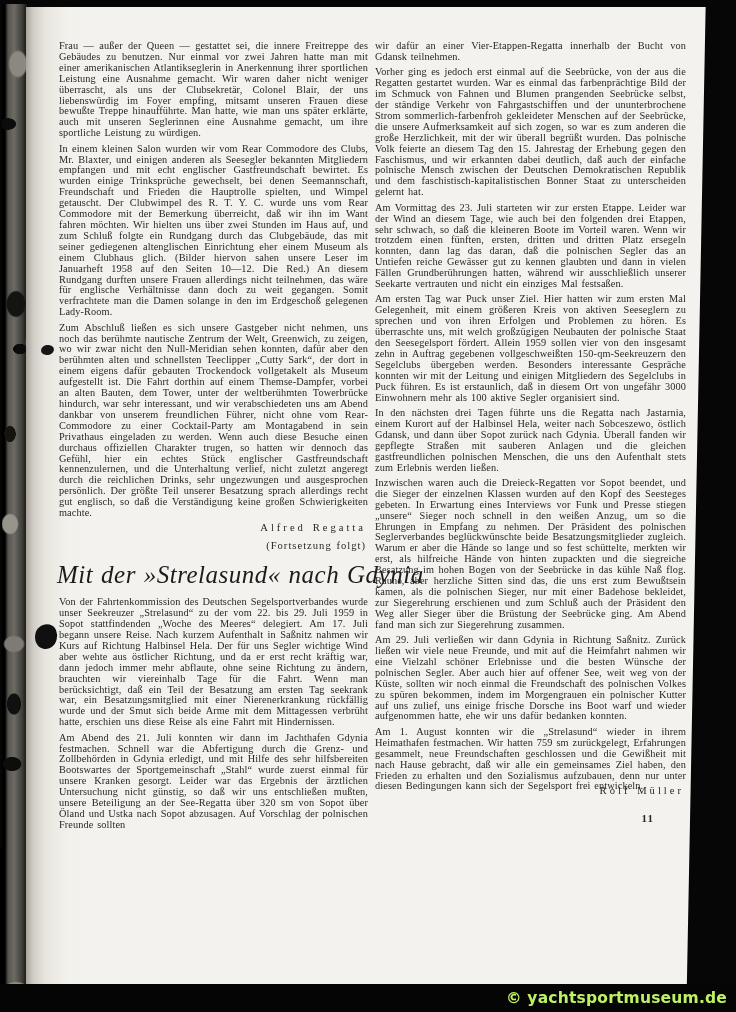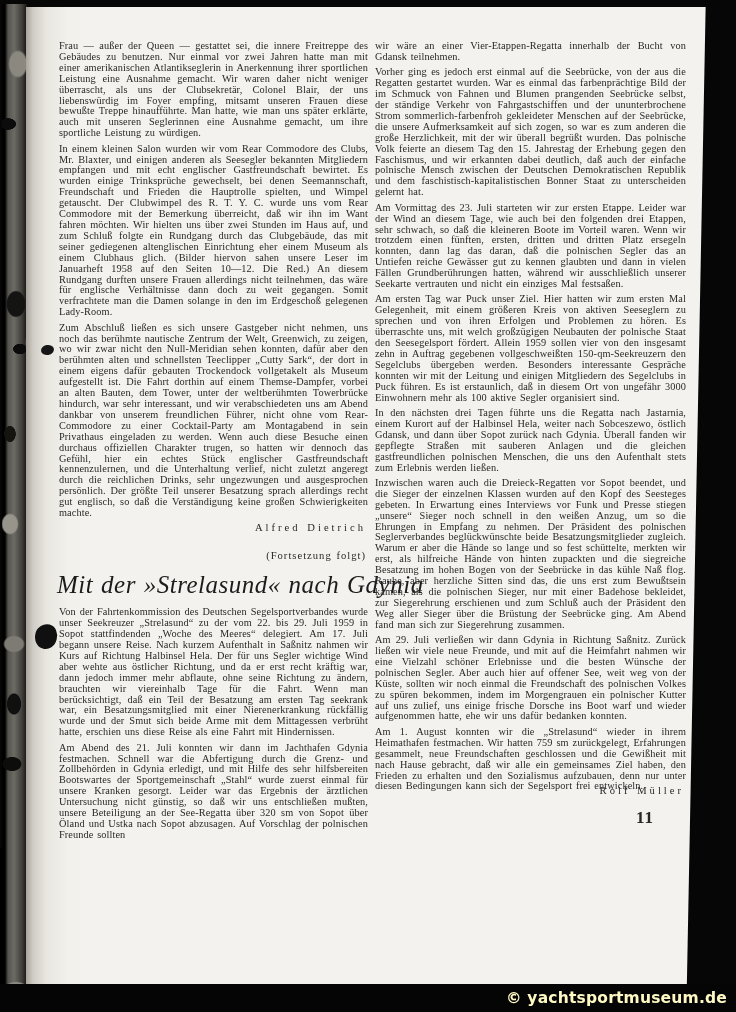--- a/index.html
+++ b/index.html
@@ -48,21 +48,21 @@
     position:absolute;top:34px;width:309px;
     font-size:10.3px;line-height:10.9px;text-align:justify;
     word-spacing:1.1px;letter-spacing:0.1px;color:#282828;
   }
   .col-left{left:33px;}
   .col-right{left:349px;width:311px;}
   .col p{margin:0 0 4.5px 0;}
 
   .byline{ text-align:right;margin:1px 2px 0 0;font-size:10.6px; }
   .byline .name{letter-spacing:3px;}
-  .byline .note{display:block;letter-spacing:1px;margin-top:17px;}
+  .byline .note{display:block;letter-spacing:1px;margin-top:7px;}
 
   .article-heading{
     font-style:italic;font-weight:500;font-size:25px;line-height:28px;
     letter-spacing:0.5px;text-align:left;margin:9px 0 8px -2px;color:#1c1c1c;
     white-space:nowrap;
   }
 
   .ink-blot{
     position:absolute;left:9px;top:617px;width:22px;height:25px;background:#101010;
     border-radius:54% 46% 50% 50%/48% 52% 46% 54%;transform:rotate(14deg);
@@ -70,31 +70,31 @@
   .ink-dot{
     position:absolute;left:15px;top:338px;width:13px;height:10px;background:#161616;
     border-radius:50%;transform:rotate(-10deg);
   }
 
   .byline-inline{
     text-align:right;margin:-11px 2px 12px 0;font-size:10.6px;letter-spacing:3px;
   }
   .page-number{
     text-align:right;padding-right:32px;margin-top:16px;
-    font-size:17px;font-weight:bold;letter-spacing:1px;
+    font-size:11px;font-weight:bold;letter-spacing:1px;
   }
 
   
   .bottom-bar{
     position:absolute;left:0;top:984px;width:736px;height:28px;background:#050505;
     display:flex;align-items:center;justify-content:flex-end;
   }
   .watermark{
     font-family:"DejaVu Sans", sans-serif;font-weight:bold;font-size:15.5px;
-    color:#fef9c3;padding-right:9px;letter-spacing:0.2px;
+    color:#bef264;padding-right:9px;letter-spacing:0.2px;
   }
 </style>
 </head>
 <body>
 
 <div class="canvas">
 
   <div class="film-strip"></div>
   <div class="film-dot-light"></div>
 
@@ -102,32 +102,32 @@
 
     <div class="ink-dot"></div>
     <div class="ink-blot"></div>
 
     <div class="col col-left">
       <p>Frau — außer der Queen — gestattet sei, die innere Freitreppe des Gebäudes zu benutzen. Nur einmal vor zwei Jahren hatte man mit einer amerikanischen Atlantikseglerin in Anerkennung ihrer sportlichen Leistung eine Ausnahme gemacht. Wir waren daher nicht weniger überrascht, als uns der Clubsekretär, Colonel Blair, der uns liebenswürdig im Foyer empfing, mitsamt unseren Frauen diese bewußte Treppe hinaufführte. Man hatte, wie man uns später erklärte, auch mit unseren Seglerinnen eine Ausnahme gemacht, um ihre sportliche Leistung zu würdigen.</p>
       <p>In einem kleinen Salon wurden wir vom Rear Commodore des Clubs, Mr. Blaxter, und einigen anderen als Seesegler bekannten Mitgliedern empfangen und mit echt englischer Gastfreundschaft bewirtet. Es wurden einige Trinksprüche gewechselt, bei denen Seemannschaft, Freundschaft und Frieden die Hauptrolle spielten, und Wimpel getauscht. Der Clubwimpel des R. T. Y. C. wurde uns vom Rear Commodore mit der Bemerkung überreicht, daß wir ihn im Want fahren möchten. Wir hielten uns über zwei Stunden im Haus auf, und zum Schluß folgte ein Rundgang durch das Clubgebäude, das mit seiner gediegenen altenglischen Einrichtung eher einem Museum als einem Clubhaus glich. (Bilder hiervon sahen unsere Leser im Januarheft 1958 auf den Seiten 10—12. Die Red.) An diesem Rundgang durften unsere Frauen allerdings nicht teilnehmen, das wäre für englische Verhältnisse dann doch zu weit gegangen. Somit verfrachtete man die Damen solange in den im Erdgeschoß gelegenen Lady-Room.</p>
       <p>Zum Abschluß ließen es sich unsere Gastgeber nicht nehmen, uns noch das berühmte nautische Zentrum der Welt, Greenwich, zu zeigen, wo wir zwar nicht den Null-Meridian sehen konnten, dafür aber den berühmten alten und schnellsten Teeclipper „Cutty Sark“, der dort in einem eigens dafür gebauten Trockendock vollgetakelt als Museum aufgestellt ist. Die Fahrt dorthin auf einem Themse-Dampfer, vorbei an alten Bauten, dem Tower, unter der weltberühmten Towerbrücke hindurch, war sehr interessant, und wir verabschiedeten uns am Abend dankbar von unserem freundlichen Führer, nicht ohne vom Rear-Commodore zu einer Cocktail-Party am Montagabend in sein Privathaus eingeladen zu werden. Wenn auch diese Besuche einen durchaus offiziellen Charakter trugen, so hatten wir dennoch das Gefühl, hier ein echtes Stück englischer Gastfreundschaft kennenzulernen, und die Unterhaltung verlief, nicht zuletzt angeregt durch die reichlichen Drinks, sehr ungezwungen und ausgesprochen persönlich. Der größte Teil unserer Besatzung sprach allerdings recht gut englisch, so daß die Verständigung keine großen Schwierigkeiten machte.</p>
 
       <div class="byline">
-        <span class="name">Alfred Dietrich</span>
+        <span class="name">Alfred Regatta</span>
         <span class="note">(Fortsetzung folgt)</span>
       </div>
 
       <h2 class="article-heading">Mit der »Strelasund« nach Gdynia</h2>
 
       <p>Von der Fahrtenkommission des Deutschen Segelsportverbandes wurde unser Seekreuzer „Strelasund“ zu der vom 22. bis 29. Juli 1959 in Sopot stattfindenden „Woche des Meeres“ delegiert. Am 17. Juli begann unsere Reise. Nach kurzem Aufenthalt in Saßnitz nahmen wir Kurs auf Richtung Halbinsel Hela. Der für uns Segler wichtige Wind aber wehte aus östlicher Richtung, und da er erst recht kräftig war, dann jedoch immer mehr abflaute, ohne seine Richtung zu ändern, brauchten wir viereinhalb Tage für die Fahrt. Wenn man berücksichtigt, daß ein Teil der Besatzung am ersten Tag seekrank war, ein Besatzungsmitglied mit einer Nierenerkrankung rückfällig wurde und der Smut sich beide Arme mit dem Mittagessen verbrüht hatte, erschien uns diese Reise als eine Fahrt mit Hindernissen.</p>
       <p>Am Abend des 21. Juli konnten wir dann im Jachthafen Gdynia festmachen. Schnell war die Abfertigung durch die Grenz- und Zollbehörden in Gdynia erledigt, und mit Hilfe des sehr hilfsbereiten Bootswartes der Sportgemeinschaft „Stahl“ wurde zuerst einmal für unsere Kranken gesorgt. Leider war das Ergebnis der ärztlichen Untersuchung nicht günstig, so daß wir uns entschließen mußten, unsere Beteiligung an der See-Regatta über 320 sm von Sopot über Öland und Ustka nach Sopot abzusagen. Auf Vorschlag der polnischen Freunde sollten</p>
     </div>
 
     <div class="col col-right">
-      <p>wir wäre an einer Vier-Etappen-Regatta innerhalb der Bucht von Gdansk teilnehmen.</p>
+      <p>wir dafür an einer Vier-Etappen-Regatta innerhalb der Bucht von Gdansk teilnehmen.</p>
       <p>Vorher ging es jedoch erst einmal auf die Seebrücke, von der aus die Regatten gestartet wurden. War es einmal das farbenprächtige Bild der im Schmuck von Fahnen und Blumen prangenden Seebrücke selbst, der ständige Verkehr von Fahrgastschiffen und der ununterbrochene Strom sommerlich-farbenfroh gekleideter Menschen auf der Seebrücke, die unsere Aufmerksamkeit auf sich zogen, so war es zum anderen die große Herzlichkeit, mit der wir überall begrüßt wurden. Das polnische Volk feierte an diesem Tag den 15. Jahrestag der Erhebung gegen den Faschismus, und wir erkannten dabei deutlich, daß auch der einfache polnische Mensch zwischen der Deutschen Demokratischen Republik und dem faschistisch-kapitalistischen Bonner Staat zu unterscheiden gelernt hat.</p>
       <p>Am Vormittag des 23. Juli starteten wir zur ersten Etappe. Leider war der Wind an diesem Tage, wie auch bei den folgenden drei Etappen, sehr schwach, so daß die kleineren Boote im Vorteil waren. Wenn wir trotzdem einen fünften, ersten, dritten und dritten Platz ersegeln konnten, dann lag das daran, daß die polnischen Segler das an Untiefen reiche Gewässer gut zu kennen glaubten und dann in vielen Fällen Grundberührungen hatten, während wir ausschließlich unserer Seekarte vertrauten und nicht ein einziges Mal festsaßen.</p>
       <p>Am ersten Tag war Puck unser Ziel. Hier hatten wir zum ersten Mal Gelegenheit, mit einem größeren Kreis von aktiven Seeseglern zu sprechen und von ihren Erfolgen und Problemen zu hören. Es überraschte uns, mit welch großzügigen Neubauten der polnische Staat den Seesegelsport fördert. Allein 1959 sollen vier von den insgesamt zehn in Auftrag gegebenen vollgeschweißten 150-qm-Seekreuzern den Segelclubs übergeben werden. Besonders interessante Gespräche konnten wir mit der Leitung und einigen Mitgliedern des Segelclubs in Puck führen. Es ist erstaunlich, daß in diesem Ort von ungefähr 3000 Einwohnern mehr als 100 aktive Segler organisiert sind.</p>
       <p>In den nächsten drei Tagen führte uns die Regatta nach Jastarnia, einem Kurort auf der Halbinsel Hela, weiter nach Sobceszewo, östlich Gdansk, und dann über Sopot zurück nach Gdynia. Überall fanden wir gepflegte Straßen mit sauberen Anlagen und die gleichen gastfreundlichen polnischen Menschen, die uns den Aufenthalt stets zum Erlebnis werden ließen.</p>
       <p>Inzwischen waren auch die Dreieck-Regatten vor Sopot beendet, und die Sieger der einzelnen Klassen wurden auf den Kopf des Seesteges gebeten. In Erwartung eines Interviews vor Funk und Presse stiegen „unsere“ Sieger noch schnell in den weißen Anzug, um so die Ehrungen in Empfang zu nehmen. Der Präsident des polnischen Seglerverbandes beglückwünschte beide Besatzungsmitglieder zugleich. Warum er aber die Hände so lange und so fest schüttelte, merkten wir erst, als hilfreiche Hände von hinten zupackten und die siegreiche Besatzung im hohen Bogen von der Seebrücke in das kühle Naß flog. Rauhe, aber herzliche Sitten sind das, die uns erst zum Bewußtsein kamen, als die polnischen Sieger, nur mit einer Badehose bekleidet, zur Siegerehrung erschienen und zum Schluß auch der Präsident den Weg aller Sieger über die Brüstung der Seebrücke ging. Am Abend fand man sich zur Siegerehrung zusammen.</p>
       <p>Am 29. Juli verließen wir dann Gdynia in Richtung Saßnitz. Zurück ließen wir viele neue Freunde, und mit auf die Heimfahrt nahmen wir eine Vielzahl schöner Erlebnisse und die besten Wünsche der polnischen Segler. Aber auch hier auf offener See, weit weg von der Küste, sollten wir noch einmal die Freundschaft des polnischen Volkes zu spüren bekommen, indem im Morgengrauen ein polnischer Kutter auf uns zulief, uns einige frische Dorsche ins Boot warf und wieder aufgenommen hatte, ehe wir uns dafür bedanken konnten.</p>
       <p>Am 1. August konnten wir die „Strelasund“ wieder in ihrem Heimathafen festmachen. Wir hatten 759 sm zurückgelegt, Erfahrungen gesammelt, neue Freundschaften geschlossen und die Gewißheit mit nach Hause gebracht, daß wir alle ein gemeinsames Ziel haben, den Frieden zu erhalten und den Sozialismus aufzubauen, denn nur unter diesen Bedingungen kann sich der Segelsport frei entwickeln.</p>
 
       <div class="byline-inline">
         <span>Rolf Müller</span>

